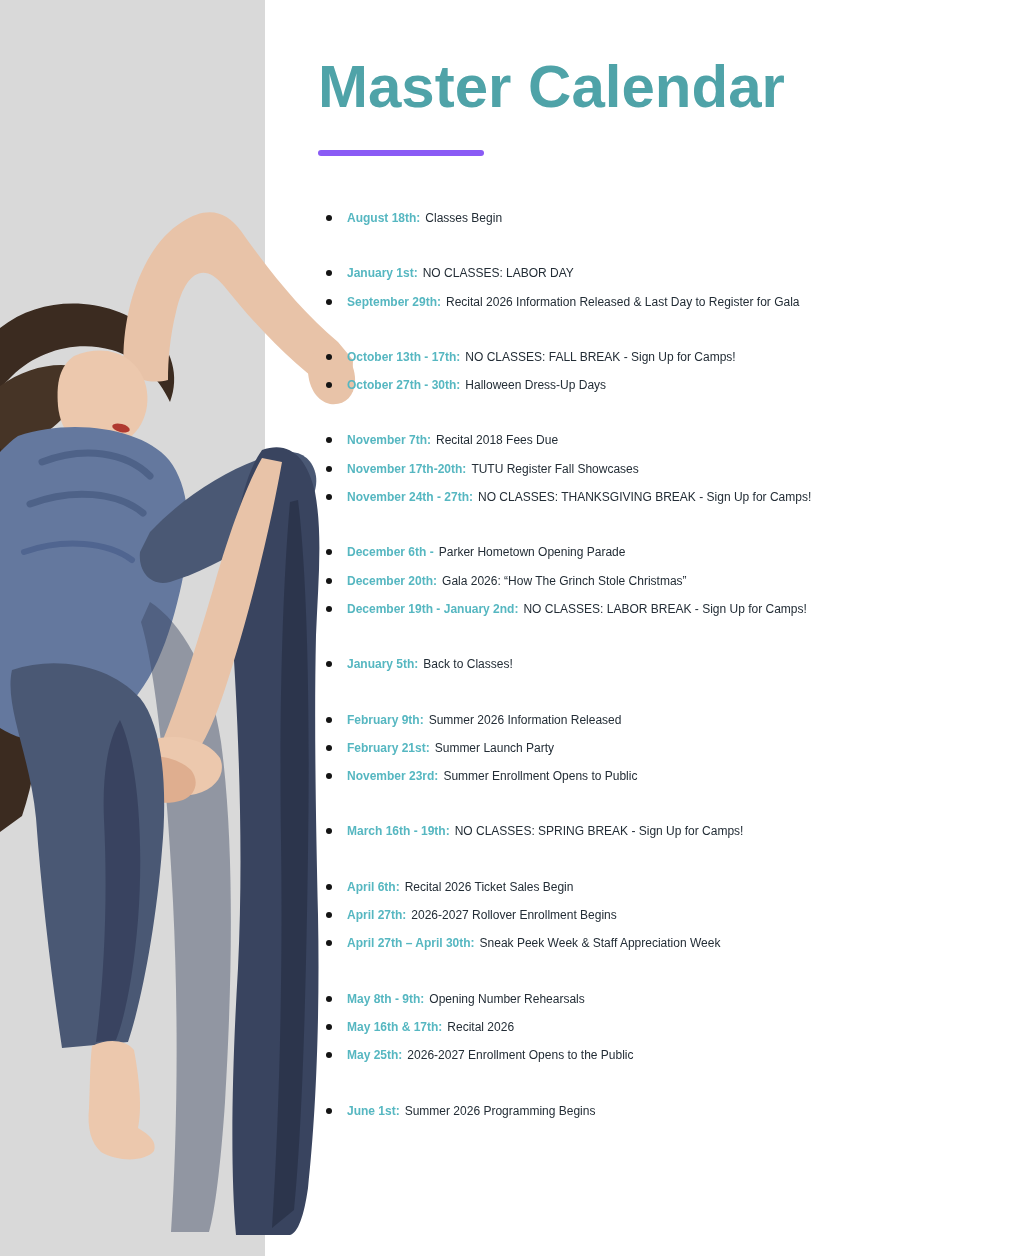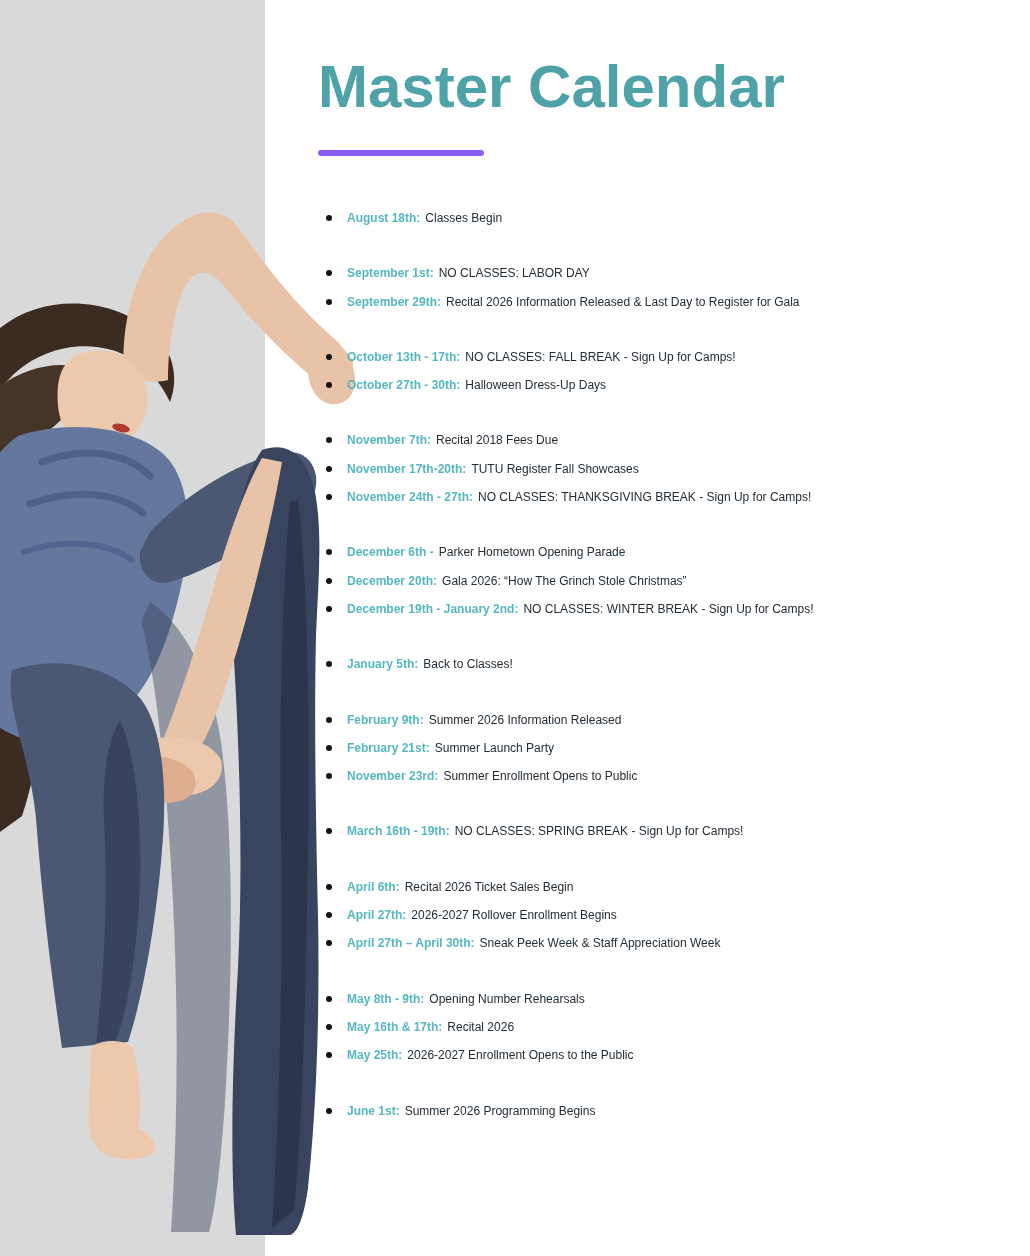--- a/index.html
+++ b/index.html
@@ -77,36 +77,36 @@
   </svg>
 
   <div class="content">
     <h1 class="page-title">Master Calendar</h1>
     <div class="divider"></div>
     <div class="events">
         <ul class="group">
           <li class="event"><span class="bullet"></span><span class="date">August 18th:</span><span class="desc">Classes Begin</span></li>
         </ul>
         <ul class="group">
-          <li class="event"><span class="bullet"></span><span class="date">September 1st:</span><span class="desc">NO CLASSES: LABOR DAY</span></li>
+          <li class="event"><span class="bullet"></span><span class="date">January 1st:</span><span class="desc">NO CLASSES: LABOR DAY</span></li>
           <li class="event"><span class="bullet"></span><span class="date">September 29th:</span><span class="desc">Recital 2026 Information Released &amp; Last Day to Register for Gala</span></li>
         </ul>
         <ul class="group">
           <li class="event"><span class="bullet"></span><span class="date">October 13th - 17th:</span><span class="desc">NO CLASSES: FALL BREAK - Sign Up for Camps!</span></li>
           <li class="event"><span class="bullet"></span><span class="date">October 27th - 30th:</span><span class="desc">Halloween Dress-Up Days</span></li>
         </ul>
         <ul class="group">
           <li class="event"><span class="bullet"></span><span class="date">November 7th:</span><span class="desc">Recital 2018 Fees Due</span></li>
           <li class="event"><span class="bullet"></span><span class="date">November 17th-20th:</span><span class="desc">TUTU Register Fall Showcases</span></li>
           <li class="event"><span class="bullet"></span><span class="date">November 24th - 27th:</span><span class="desc">NO CLASSES: THANKSGIVING BREAK - Sign Up for Camps!</span></li>
         </ul>
         <ul class="group">
           <li class="event"><span class="bullet"></span><span class="date">December 6th -</span><span class="desc">Parker Hometown Opening Parade</span></li>
           <li class="event"><span class="bullet"></span><span class="date">December 20th:</span><span class="desc">Gala 2026: “How The Grinch Stole Christmas”</span></li>
-          <li class="event"><span class="bullet"></span><span class="date">December 19th - January 2nd:</span><span class="desc">NO CLASSES: WINTER BREAK - Sign Up for Camps!</span></li>
+          <li class="event"><span class="bullet"></span><span class="date">December 19th - January 2nd:</span><span class="desc">NO CLASSES: LABOR BREAK - Sign Up for Camps!</span></li>
         </ul>
         <ul class="group">
           <li class="event"><span class="bullet"></span><span class="date">January 5th:</span><span class="desc">Back to Classes!</span></li>
         </ul>
         <ul class="group">
           <li class="event"><span class="bullet"></span><span class="date">February 9th:</span><span class="desc">Summer 2026 Information Released</span></li>
           <li class="event"><span class="bullet"></span><span class="date">February 21st:</span><span class="desc">Summer Launch Party</span></li>
           <li class="event"><span class="bullet"></span><span class="date">November 23rd:</span><span class="desc">Summer Enrollment Opens to Public</span></li>
         </ul>
         <ul class="group">

